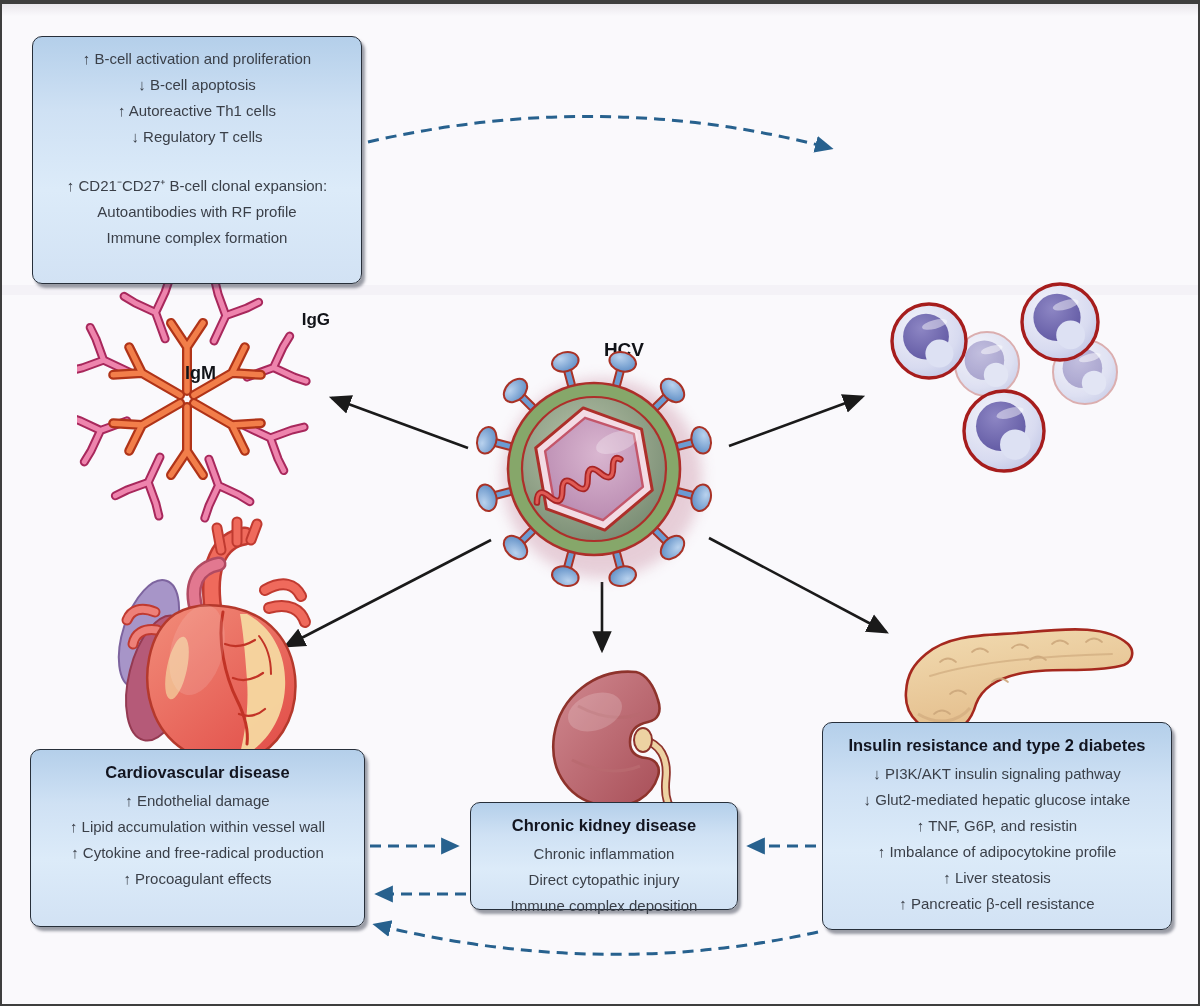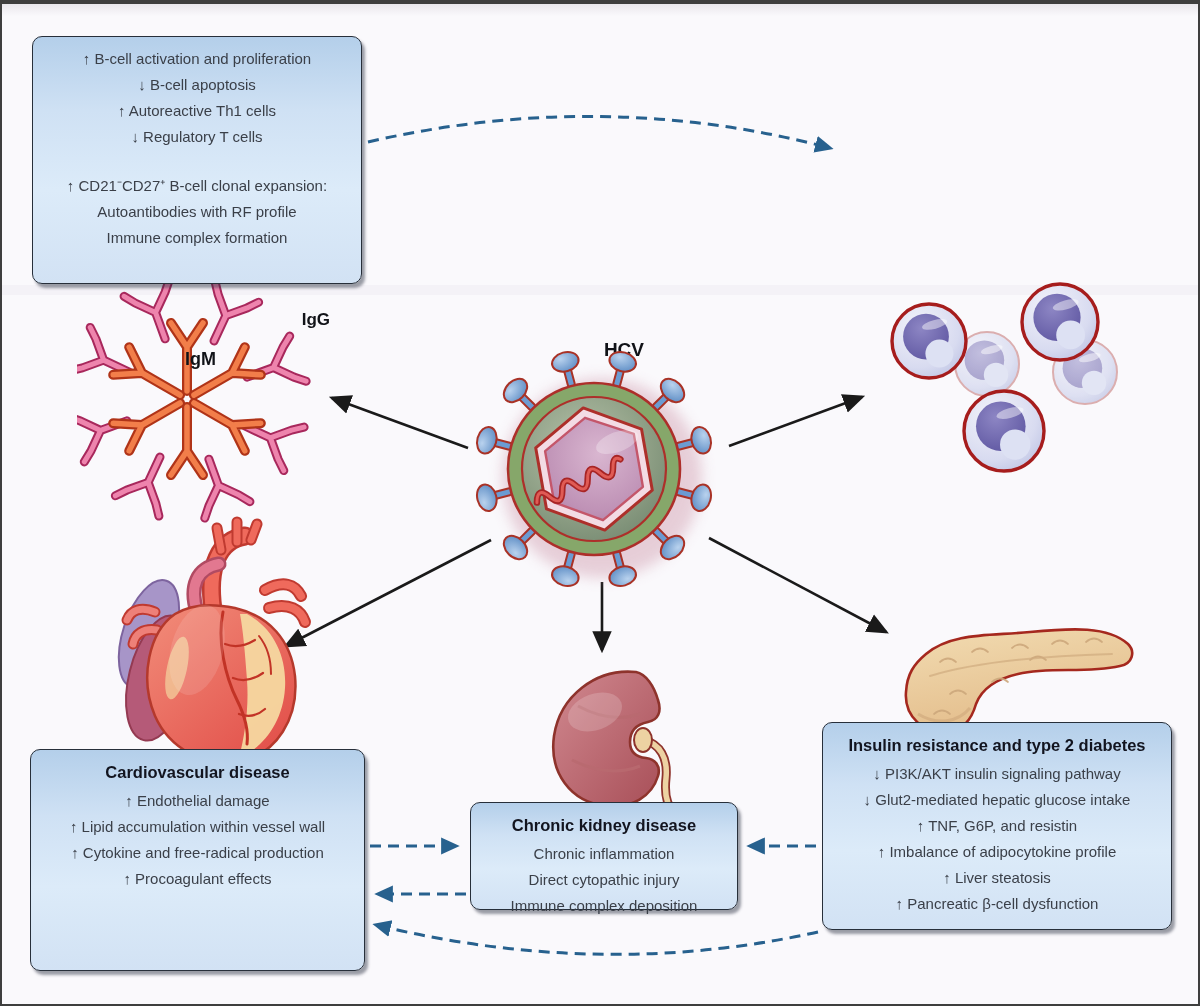--- a/index.html
+++ b/index.html
@@ -25,21 +25,21 @@
     box-shadow:3px 4px 3px rgba(35,42,60,.45);
     text-align:center;
     padding:9px 10px 6px 10px;
   }
   .box-title{font-size:16.5px;font-weight:bold;color:#12141f;line-height:26px;margin-bottom:3px;}
   .box-line{font-size:15px;color:#3a3f48;line-height:26px;text-align:center;}
   .gap{margin-top:23px;}
   .float-label{position:absolute;font-weight:bold;color:#111318;text-align:right;}
   #hcv-label{left:558px;top:335px;width:84px;font-size:19px;}
   #igg-label{left:278px;top:306px;width:50px;font-size:17px;}
-  #igm-label{left:158px;top:345px;width:56px;font-size:18px;z-index:3;}
+  #igm-label{left:158px;top:359px;width:56px;font-size:18px;z-index:3;}
   .art{position:absolute;}
   svg{display:block;}
 </style>
 </head>
 <body>
 
 <div id="figure">
   <div class="top-strip"></div>
   <div class="mid-band"></div>
 
@@ -371,21 +371,21 @@
     <div class="box-line">↑ B-cell activation and proliferation</div>
     <div class="box-line">↓ B-cell apoptosis</div>
     <div class="box-line">↑ Autoreactive Th1 cells</div>
     <div class="box-line">↓ Regulatory T cells</div>
     <div class="box-line gap">↑ CD21⁻CD27⁺ B-cell clonal expansion:</div>
     <div class="box-line">Autoantibodies with RF profile</div>
     <div class="box-line">Immune complex formation</div>
   </div>
 
 
-  <div class="box" style="left:28px;top:745px;width:335px;height:222px;z-index:4">
+  <div class="box" style="left:28px;top:745px;width:335px;height:178px;z-index:4">
     <div class="box-title">Cardiovascular disease</div>
     <div class="box-line">↑ Endothelial damage</div>
     <div class="box-line">↑ Lipid accumulation within vessel wall</div>
     <div class="box-line">↑ Cytokine and free-radical production</div>
     <div class="box-line">↑ Procoagulant effects</div>
   </div>
 
   <div class="box" style="left:468px;top:798px;width:268px;height:108px;z-index:4">
     <div class="box-title">Chronic kidney disease</div>
     <div class="box-line">Chronic inflammation</div>
@@ -393,15 +393,15 @@
     <div class="box-line">Immune complex deposition</div>
   </div>
 
   <div class="box" style="left:820px;top:718px;width:350px;height:208px;z-index:4">
     <div class="box-title">Insulin resistance and type 2 diabetes</div>
     <div class="box-line">↓ PI3K/AKT insulin signaling pathway</div>
     <div class="box-line">↓ Glut2-mediated hepatic glucose intake</div>
     <div class="box-line">↑ TNF, G6P, and resistin</div>
     <div class="box-line">↑ Imbalance of adipocytokine profile</div>
     <div class="box-line">↑ Liver steatosis</div>
-    <div class="box-line">↑ Pancreatic β-cell dysfunction</div>
+    <div class="box-line">↑ Pancreatic β-cell resistance</div>
   </div>
 </div>
 
 </body></html>

